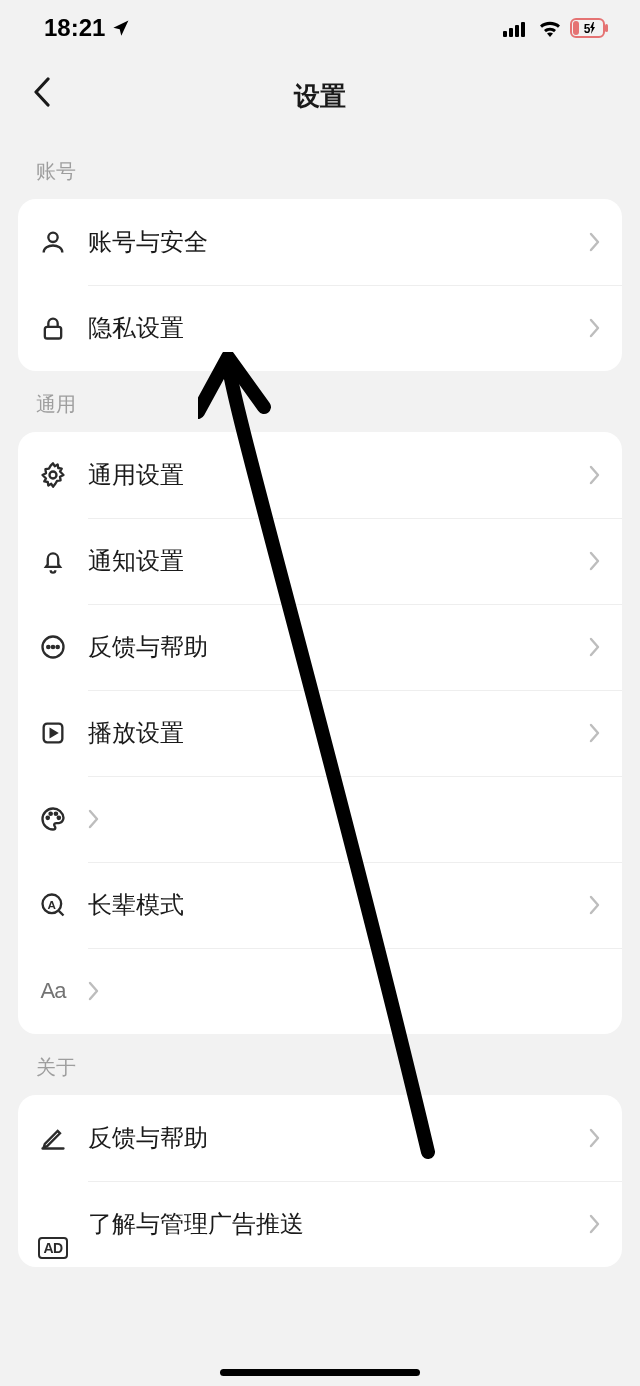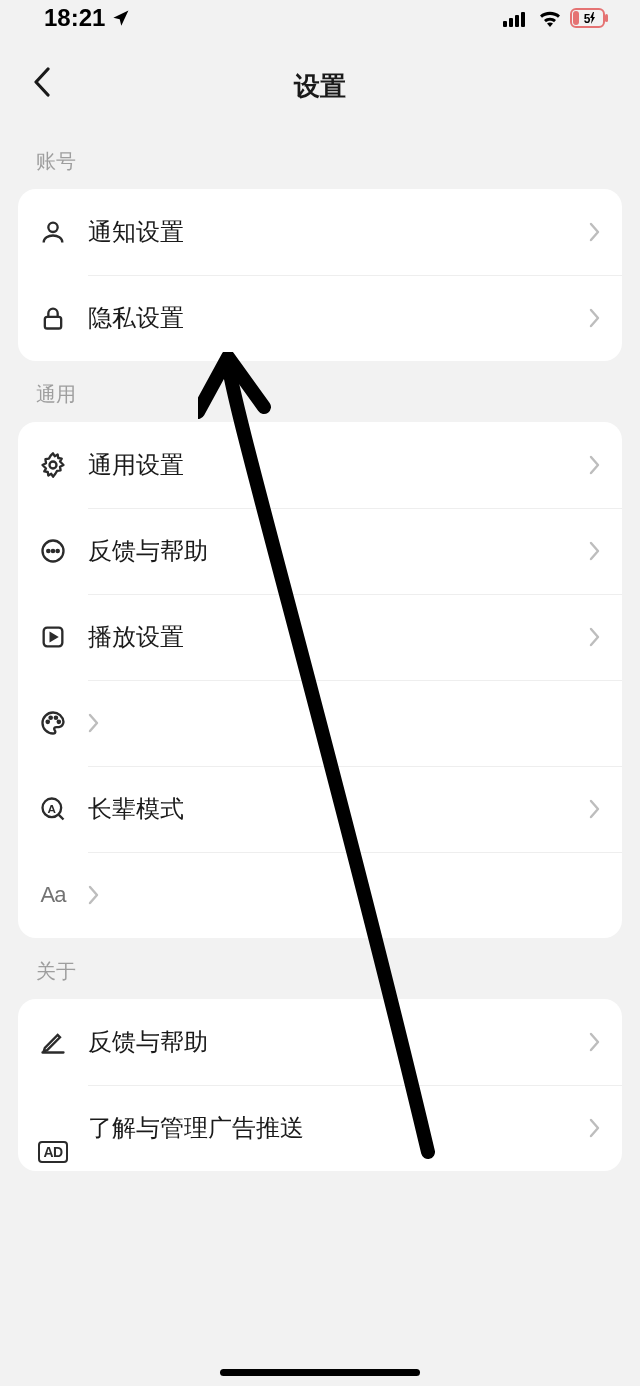--- a/index.html
+++ b/index.html
@@ -8,21 +8,21 @@
       height: 1386px;
       background: #f2f2f2;
       font-family: -apple-system, "PingFang SC", "Helvetica Neue", sans-serif;
       position: relative;
       overflow: hidden;
     }
     .status-bar {
       display: flex;
       justify-content: space-between;
       align-items: center;
-      padding: 4px 30px 10px 44px;
+      padding: 14px 30px 10px 44px;
       font-size: 24px;
       font-weight: 600;
       color: #000;
     }
     .status-left { display: flex; align-items: center; gap: 6px; }
     .status-right { display: flex; align-items: center; gap: 8px; }
     .header {
       display: flex;
       align-items: flex-end;
       padding: 18px 20px 24px 20px;
@@ -150,21 +150,21 @@
 
 <div class="section-label">账号</div>
 <div class="card">
   <div class="row">
     <div class="row-icon">
       <svg width="28" height="28" viewBox="0 0 24 24" fill="none" stroke="#2b2b2b" stroke-width="2">
           <circle cx="12" cy="8" r="4"></circle>
           <path d="M4 21c0-4 4-6 8-6s8 2 8 6"></path>
         </svg>
     </div>
-    <div class="row-label">通知设置</div>
+    <div class="row-label">账号与安全</div>
     <svg class="chevron" width="11" height="20" viewBox="0 0 11 20" fill="none" stroke="#bdbdbd" stroke-width="2.4" stroke-linecap="round" stroke-linejoin="round">
         <polyline points="2,2 9,10 2,18"></polyline>
       </svg>
   </div>
   <div class="row">
     <div class="row-icon">
       <svg width="28" height="28" viewBox="0 0 24 24" fill="none" stroke="#2b2b2b" stroke-width="2">
           <rect x="5" y="11" width="14" height="10" rx="2"></rect>
           <path d="M8 11V8a4 4 0 018 0v3"></path>
         </svg>
@@ -179,20 +179,32 @@
 <div class="section-label">通用</div>
 <div class="card">
   <div class="row">
     <div class="row-icon">
       <svg width="28" height="28" viewBox="0 0 24 24" fill="none" stroke="#2b2b2b" stroke-width="2">
           <circle cx="12" cy="12" r="3"></circle>
           <path d="M12 2l1.5 2.5L16 3l.5 3 3 .5-1.5 2.5L21 12l-3 1.5.5 3-3 .5-1.5 2.5L12 22l-1.5-2.5L8 21l-.5-3-3-.5L6 15 3 12l3-1.5L5.5 7l3-.5L10 4z" stroke-linejoin="round"></path>
         </svg>
     </div>
     <div class="row-label">通用设置</div>
+    <svg class="chevron" width="11" height="20" viewBox="0 0 11 20" fill="none" stroke="#bdbdbd" stroke-width="2.4" stroke-linecap="round" stroke-linejoin="round">
+        <polyline points="2,2 9,10 2,18"></polyline>
+      </svg>
+  </div>
+  <div class="row">
+    <div class="row-icon">
+      <svg width="28" height="28" viewBox="0 0 24 24" fill="none" stroke="#2b2b2b" stroke-width="2">
+          <path d="M6 17h12l-1.5-2V10a4.5 4.5 0 00-9 0v5L6 17z"></path>
+          <path d="M10 20a2 2 0 004 0"></path>
+        </svg>
+    </div>
+    <div class="row-label">通知设置</div>
     <svg class="chevron" width="11" height="20" viewBox="0 0 11 20" fill="none" stroke="#bdbdbd" stroke-width="2.4" stroke-linecap="round" stroke-linejoin="round">
         <polyline points="2,2 9,10 2,18"></polyline>
       </svg>
   </div>
   <div class="row">
     <div class="row-icon">
       <svg width="28" height="28" viewBox="0 0 24 24" fill="none" stroke="#2b2b2b" stroke-width="2">
           <circle cx="12" cy="12" r="9"></circle>
           <circle cx="8" cy="12" r="1" fill="#2b2b2b"></circle>
           <circle cx="12" cy="12" r="1" fill="#2b2b2b"></circle>

